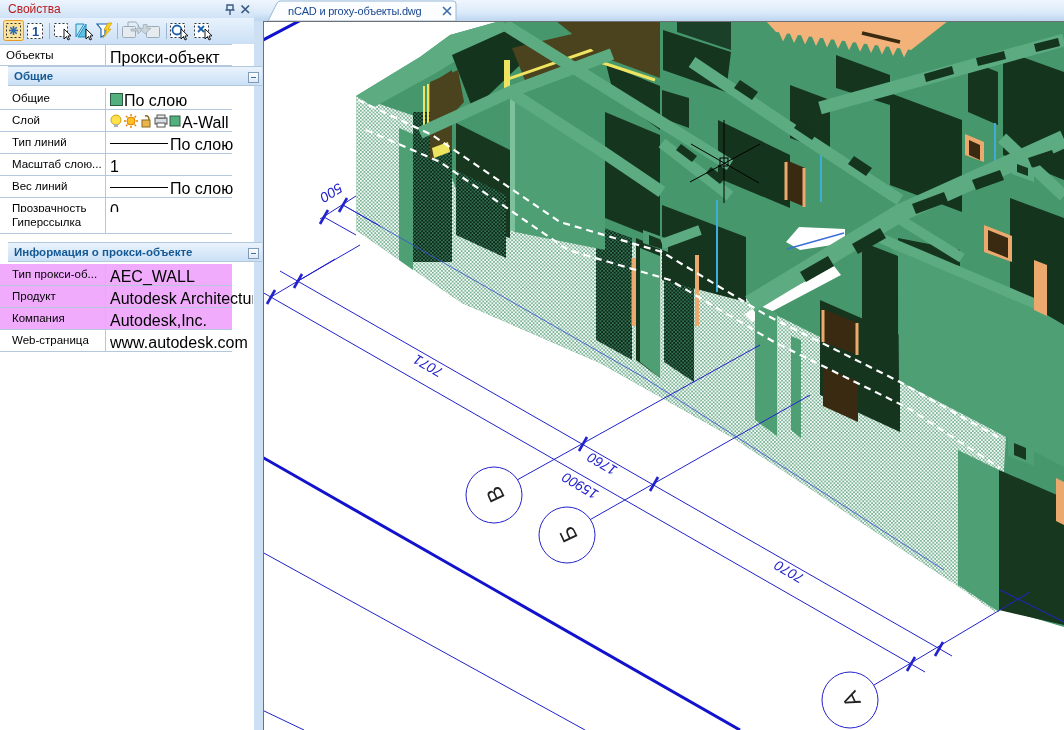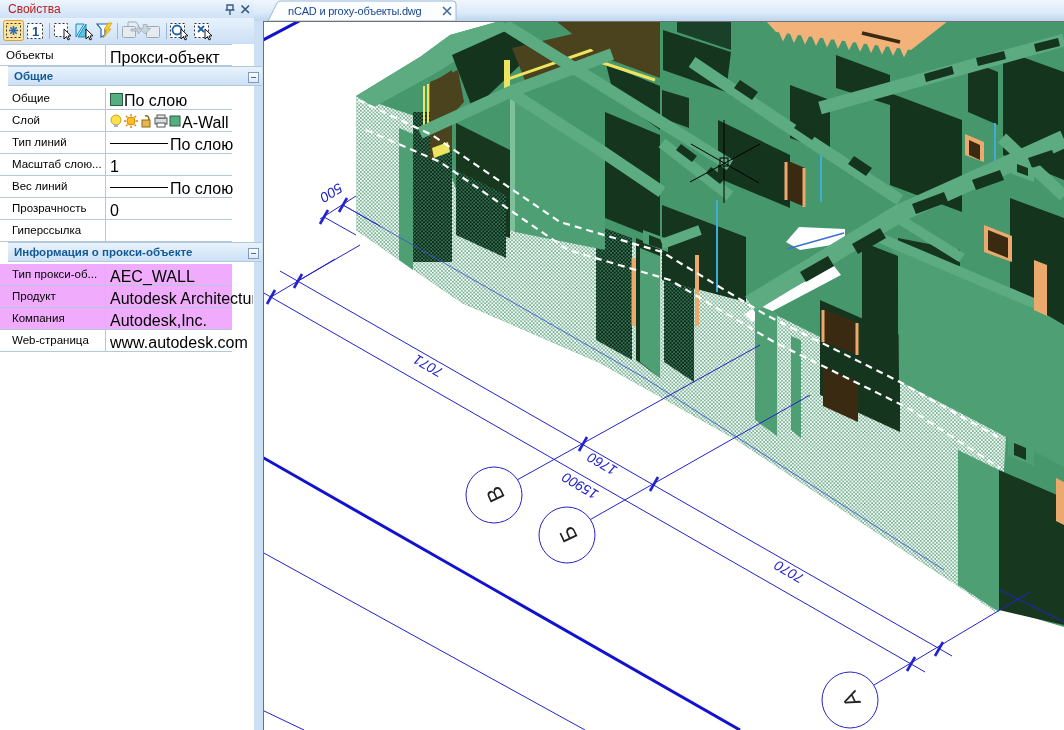--- a/index.html
+++ b/index.html
@@ -359,21 +359,21 @@
         <span class="k">Вес линий</span>
         <span class="div"></span>
    <span class="abs" style="left:110px;top:11px;width:58px;height:1px;background:#000"></span>
    <span class="v" style="left:170px">По слою</span>
       </div>
  <div class="row" style="top:198px">
         <span class="k">Прозрачность</span>
         <span class="div"></span>
         <span class="v">0</span>
       </div>
- <div class="row" style="top:220px">
+ <div class="row" style="top:212px">
         <span class="k">Гиперссылка</span>
         <span class="div"></span>
       </div>
  <div class="sect" style="top:242px">
         <span class="t">Информация о прокси-объекте</span>
         <span class="minus"></span>
       </div>
  <div class="row grey" style="top:264px">
         <span class="k">Тип прокси-об...</span>
         <span class="div"></span>

